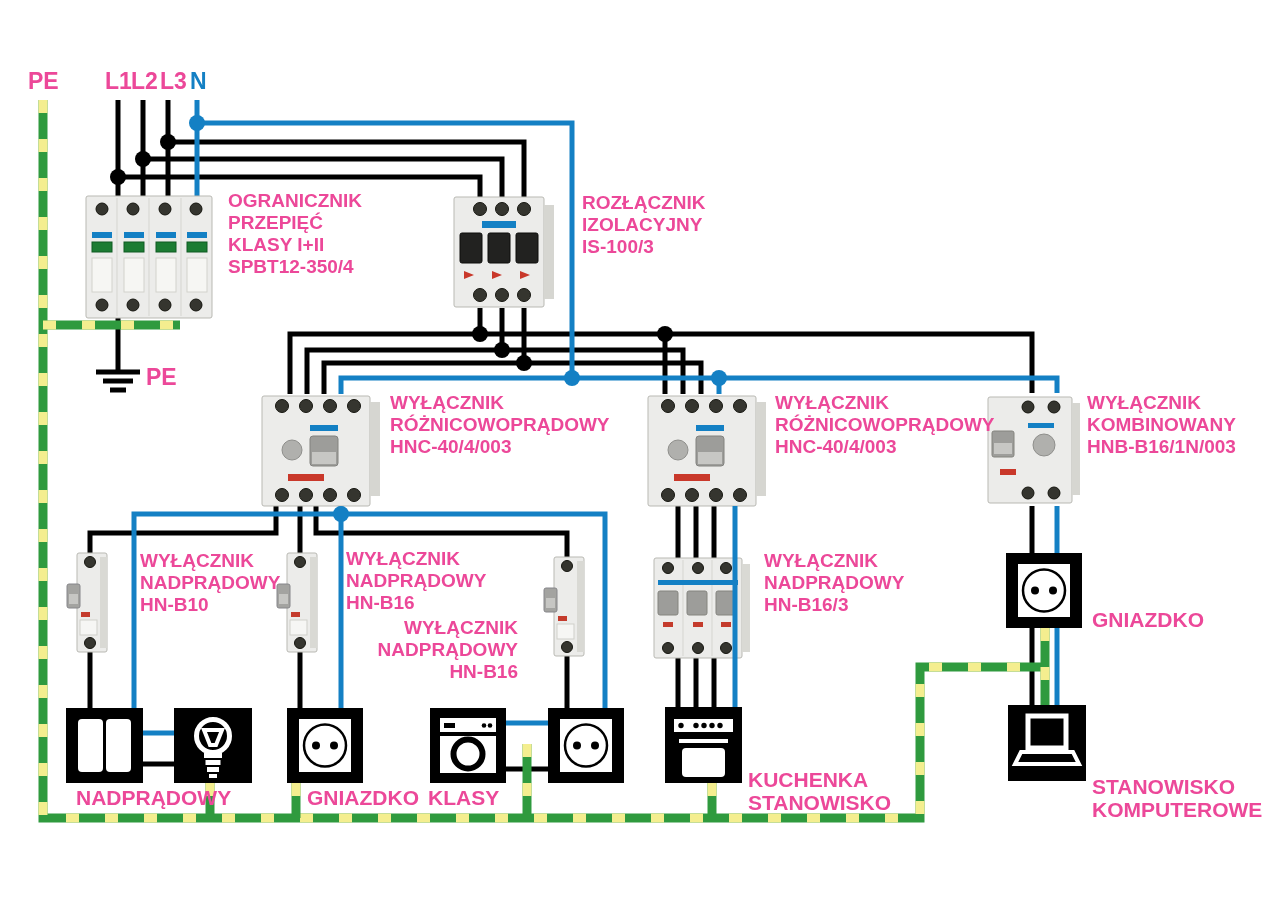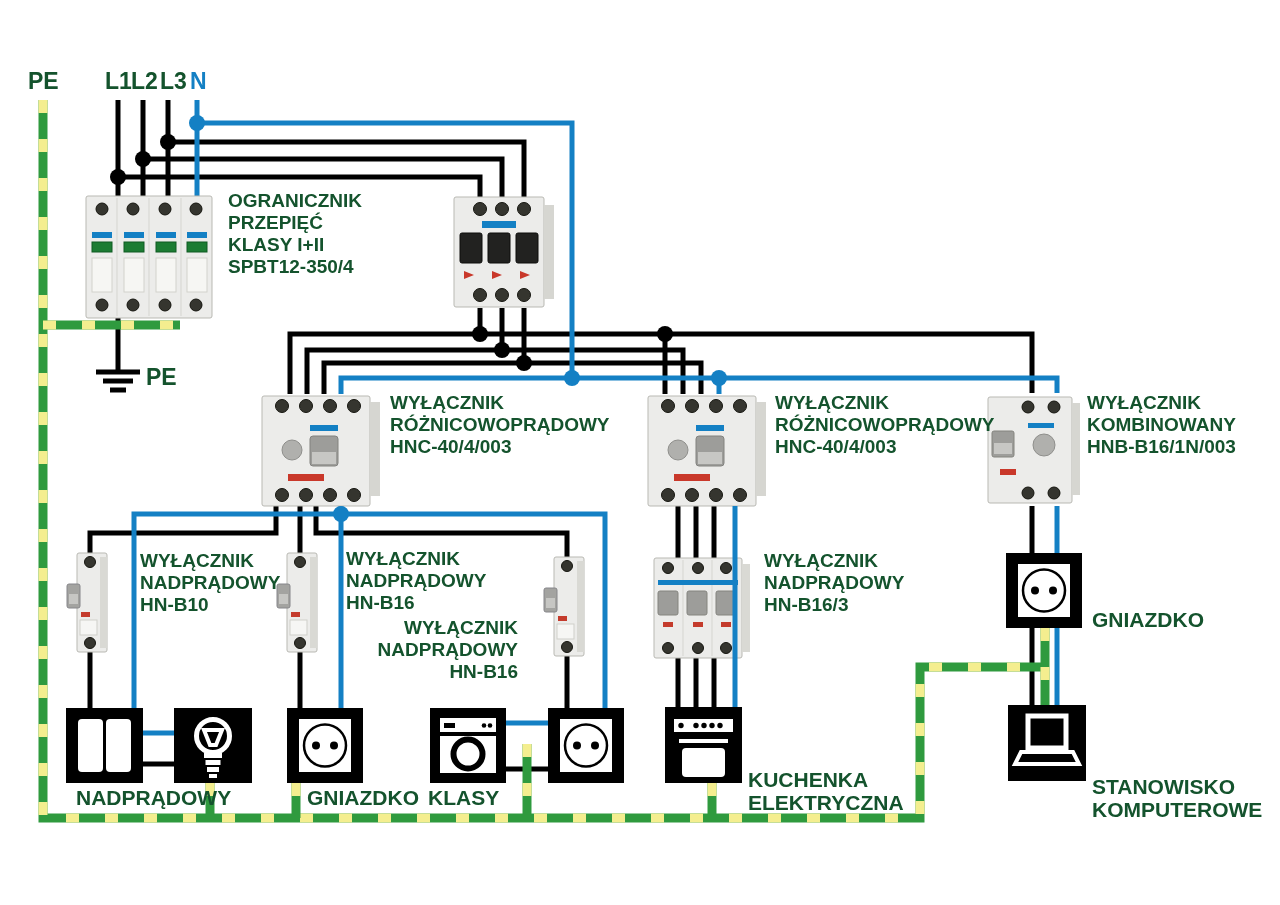--- a/index.html
+++ b/index.html
@@ -4,21 +4,21 @@
 <style>
   html,body { margin:0; padding:0; background:#fff; }
   .canvas {
     position:relative; width:1280px; height:905px; background:#ffffff;
     font-family:"Liberation Sans", sans-serif; overflow:hidden;
     --c-phase:#000; --c-neutral:#1480c4; --c-pe_green:#2f9a3e; --c-pe_yellow:#f4ee8f;
   }
   svg.wiring { position:absolute; left:0; top:0; }
   .lbl {
     position:absolute; font-weight:bold; font-size:19px; line-height:1.16;
-    color:#14532d; white-space:pre-line; letter-spacing:0;
+    color:#ec4899; white-space:pre-line; letter-spacing:0;
   }
   .load-lbl { font-size:21px; line-height:1.1; }
   .bus-lbl  { font-size:23px; line-height:1; }
   .n-color  { color:var(--c-neutral); }
   .right-al { text-align:right; }
   .w-ph  { stroke:var(--c-phase);  stroke-width:5; fill:none; }
   .w-n   { stroke:var(--c-neutral);stroke-width:5; fill:none; }
   .w-peg { stroke:var(--c-pe_green); stroke-width:9; fill:none; }
   .w-pey { stroke:var(--c-pe_yellow);stroke-width:9; fill:none; stroke-dasharray:13 26; }
   .dot-ph { fill:var(--c-phase); }
@@ -304,20 +304,23 @@
   <div class="lbl bus-lbl" style="left:28px;top:70px">PE</div>
   <div class="lbl bus-lbl" style="left:105px;top:70px">L1</div>
   <div class="lbl bus-lbl" style="left:131px;top:70px">L2</div>
   <div class="lbl bus-lbl" style="left:160px;top:70px">L3</div>
   <div class="lbl bus-lbl n-color" style="left:190px;top:70px">N</div>
 
   <div class="lbl" style="left:228px;top:190px">OGRANICZNIK
 PRZEPIĘĆ
 KLASY I+II
 SPBT12-350/4</div>
+  <div class="lbl" style="left:582px;top:192px">ROZŁĄCZNIK
+IZOLACYJNY
+IS-100/3</div>
   <div class="lbl bus-lbl" style="left:146px;top:366px">PE</div>
 
   <div class="lbl" style="left:390px;top:392px">WYŁĄCZNIK
 RÓŻNICOWOPRĄDOWY
 HNC-40/4/003</div>
   <div class="lbl" style="left:775px;top:392px">WYŁĄCZNIK
 RÓŻNICOWOPRĄDOWY
 HNC-40/4/003</div>
   <div class="lbl" style="left:1087px;top:392px">WYŁĄCZNIK
 KOMBINOWANY
@@ -333,18 +336,18 @@
 NADPRĄDOWY
 HN-B16</div>
   <div class="lbl" style="left:764px;top:550px">WYŁĄCZNIK
 NADPRĄDOWY
 HN-B16/3</div>
 
   <div class="lbl load-lbl" style="left:76px;top:786px">NADPRĄDOWY</div>
   <div class="lbl load-lbl" style="left:307px;top:786px">GNIAZDKO</div>
   <div class="lbl load-lbl" style="left:428px;top:786px">KLASY</div>
   <div class="lbl load-lbl" style="left:748px;top:768px">KUCHENKA
-ELEKTRYCZNA</div>
+STANOWISKO</div>
   <div class="lbl load-lbl" style="left:1092px;top:608px">GNIAZDKO</div>
   <div class="lbl load-lbl" style="left:1092px;top:775px">STANOWISKO
 KOMPUTEROWE</div>
 
 </div>
 
 </body></html>

